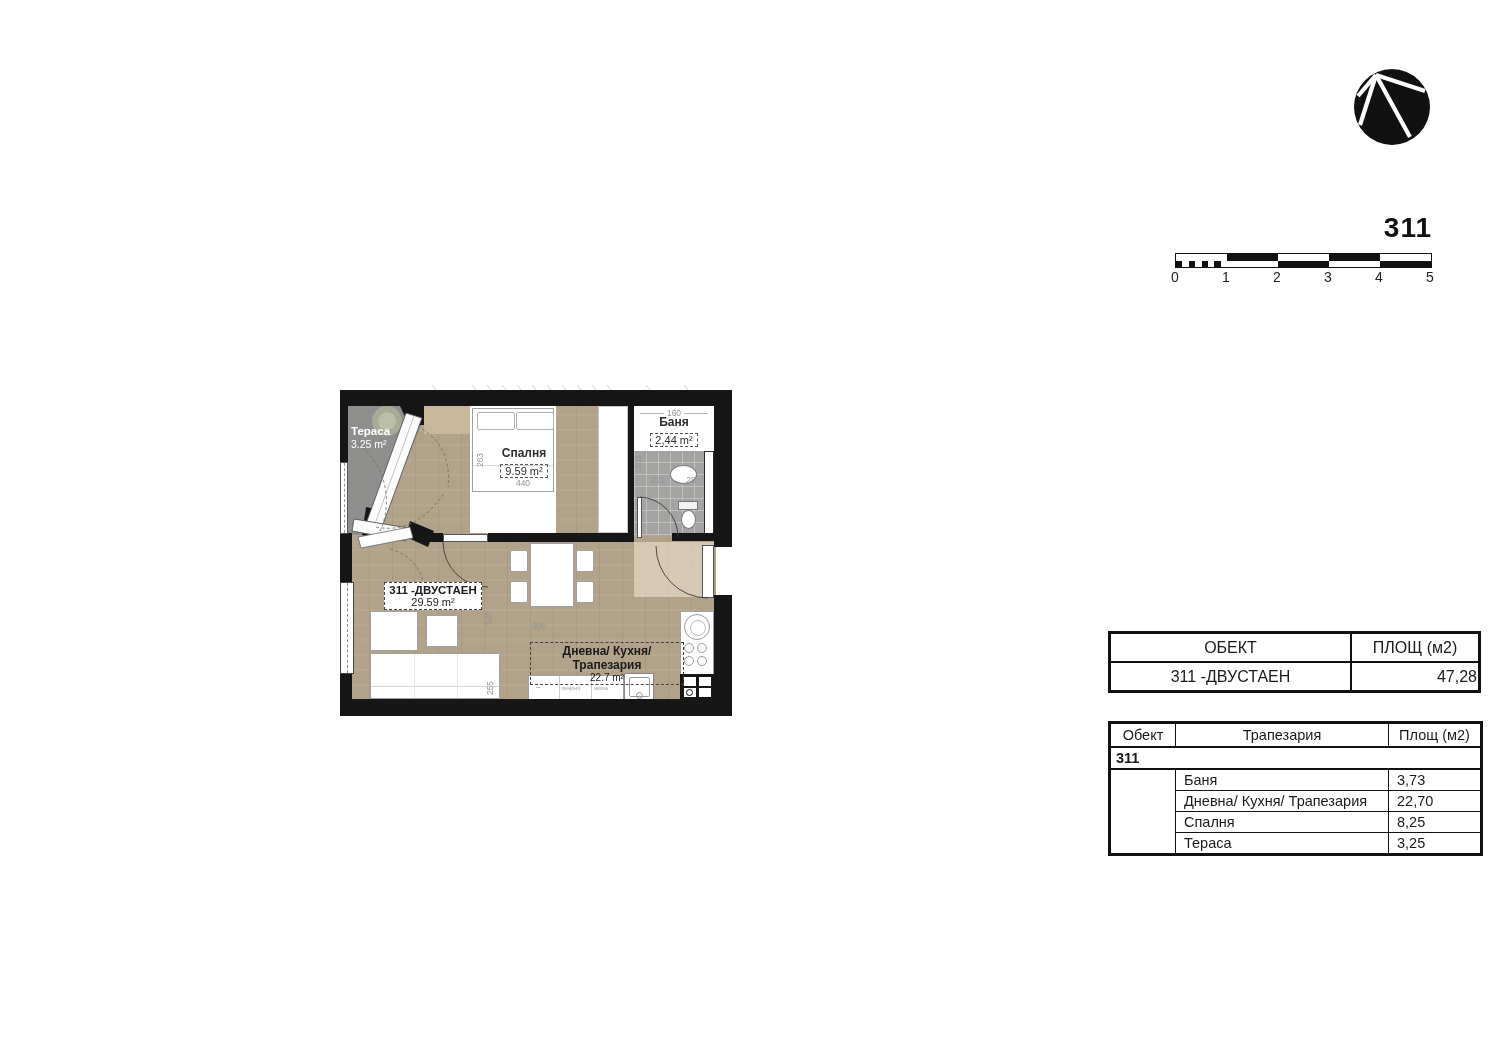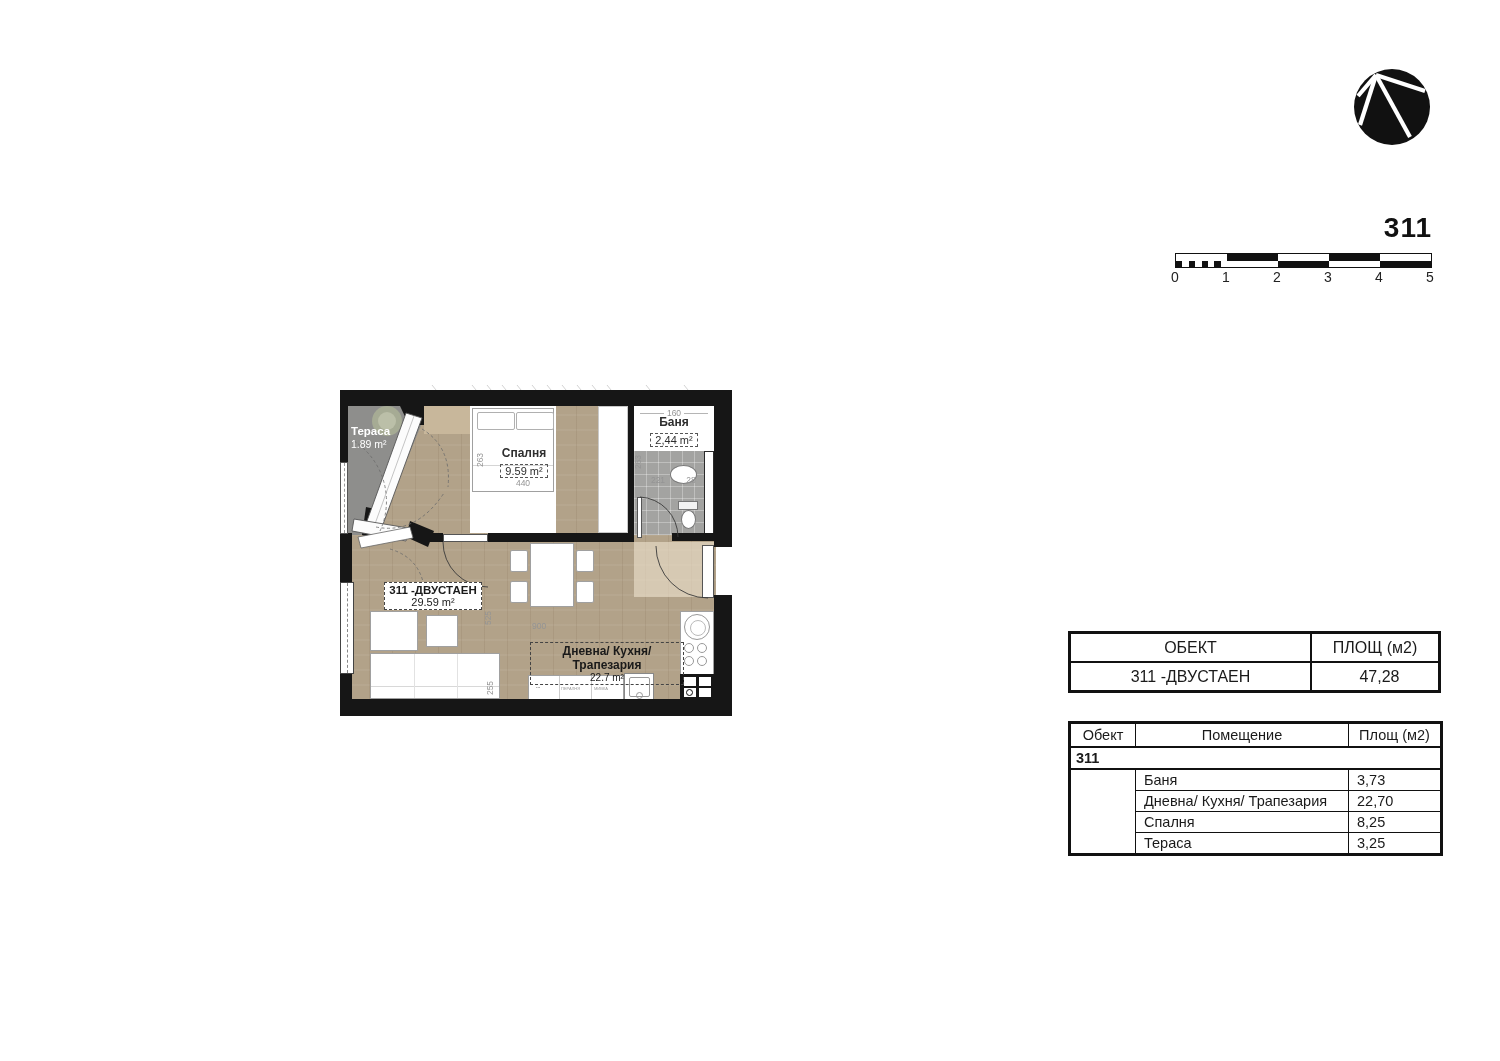--- a/index.html
+++ b/index.html
@@ -50,28 +50,28 @@
         border:1px solid #111;box-sizing:content-box;display:flex;z-index:2;}
   .seg{width:51px;height:13px;position:relative;}
   .half{position:absolute;left:0;width:100%;height:50%;}
   .ht{top:0;} .hb{bottom:0;}
   .checker{display:flex;position:absolute;bottom:0;width:100%;height:50%;}
   .checker div{flex:1;}
   #scalelabels{position:absolute;left:1175px;top:269px;width:255px;height:16px;
         font-size:14px;color:#222;}
   #scalelabels span{position:absolute;transform:translateX(-50%);}
   
-  table{border-collapse:collapse;table-layout:fixed;color:#1a1a1a;}
+  table{border-collapse:collapse;table-layout:fixed;color:#1a1a1a;margin-left:40px;}
   #t1{position:absolute;left:1068px;top:631px;width:361px;font-size:16px;}
   #t1 td{border:2px solid #111;height:25px;overflow:hidden;white-space:nowrap;}
   #t1{border:3px solid #111;}
   #t1 .c1{width:237px;text-align:center;}
   #t1 .c2{width:124px;}
   #t1 .hdr{text-align:center;}
-  #t1 .val{text-align:center;padding-left:10px;}
+  #t1 .val{text-align:right;padding-left:10px;}
   #t2{position:absolute;left:1068px;top:721px;width:361px;font-size:14.5px;}
   #t2{border:3px solid #111;}
   #t2 td{border:1.5px solid #111;height:18px;overflow:hidden;white-space:nowrap;}
   #t2 .hc{text-align:center;height:20px;border-bottom:2.5px solid #111;}
   #t2 .g{font-weight:bold;text-align:left;padding-left:5px;border-bottom:2px solid #111;}
   #t2 .name{text-align:left;padding-left:8px;}
   #t2 .val{text-align:left;padding-left:8px;}
   #t2 .co1{width:62px;} #t2 .co2{width:210px;} #t2 .co3{width:89px;}
   .tinytxt{position:absolute;font-size:4px;color:#9b9b9b;z-index:4;letter-spacing:0;}
   .circle{border-radius:50%;}
@@ -246,21 +246,21 @@
       <g stroke="#3a3a3a" stroke-width="0.9" fill="none">
         <path d="M103 157 A45 45 0 0 0 148 202"></path>
         <path d="M300 112 A40 40 0 0 1 338 152"></path>
         <path d="M316 161 A52 52 0 0 0 368 213"></path>
       </g>
       <path d="M92 0 l4 5 M132 0 l4 5 M147 0 l4 5 M162 0 l4 5 M177 0 l4 5 M192 0 l4 5 M207 0 l4 5 M222 0 l4 5 M237 0 l4 5 M252 0 l4 5 M267 0 l4 5 M306 0 l4 5 M344 0 l4 5" stroke="#999" stroke-width="0.8" opacity="0.55" fill="none"></path>
     </svg>
 
     <div class="plabel" style="left:11px;top:40px;text-align:left;color:#fff;">
       <div style="font-weight:bold;font-size:11.5px;">Тераса</div>
-      <div style="font-size:10.5px;">1.89 m²</div>
+      <div style="font-size:10.5px;">3.25 m²</div>
     </div>
     <div class="plabel" style="left:150px;top:62px;width:68px;">
       <div class="rn">Спалня</div>
       <span class="dashbox ra">9.59 m²</span>
     </div>
     <div class="plabel" style="left:294px;top:31px;width:80px;">
       <div class="rn">Баня</div>
       <span class="dashbox ra">2,44 m²</span>
     </div>
     <div class="unitbox">
@@ -297,21 +297,21 @@
       <td class="c1">311 -ДВУСТАЕН</td>
       <td class="c2 val">47,28</td>
     </tr>
   </tbody>
     </table>
 
   <table id="t2">
     <tbody>
         <tr>
       <td class="co1 hc">Обект</td>
-      <td class="co2 hc">Помещение</td>
+      <td class="co2 hc">Трапезария</td>
       <td class="co3 hc">Площ (м2)</td>
     </tr>
     <tr>
       <td class="g" colspan="3">311</td>
     </tr>
     <tr>
       <td class="co1" rowspan="4"></td>
       <td class="co2 name">Баня</td>
       <td class="co3 val">3,73</td>
     </tr>

